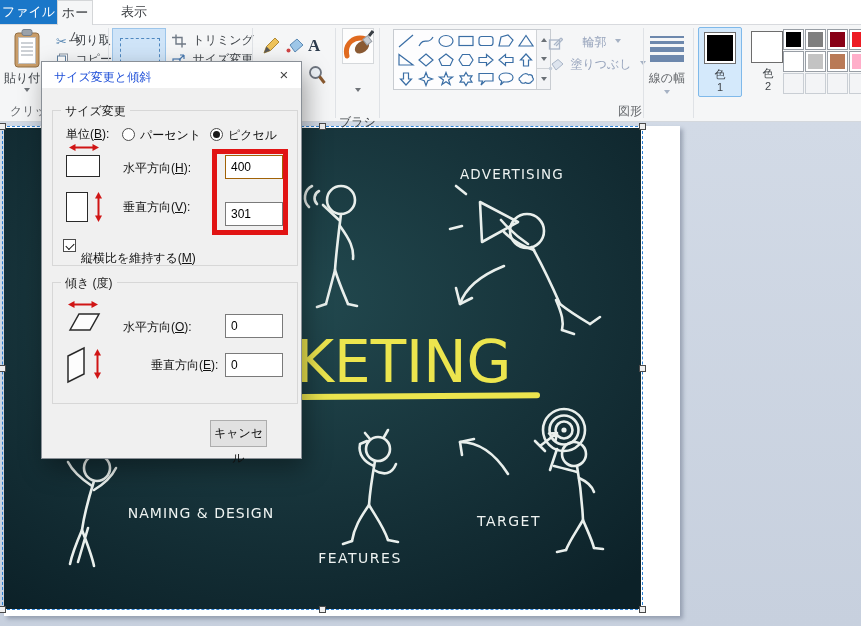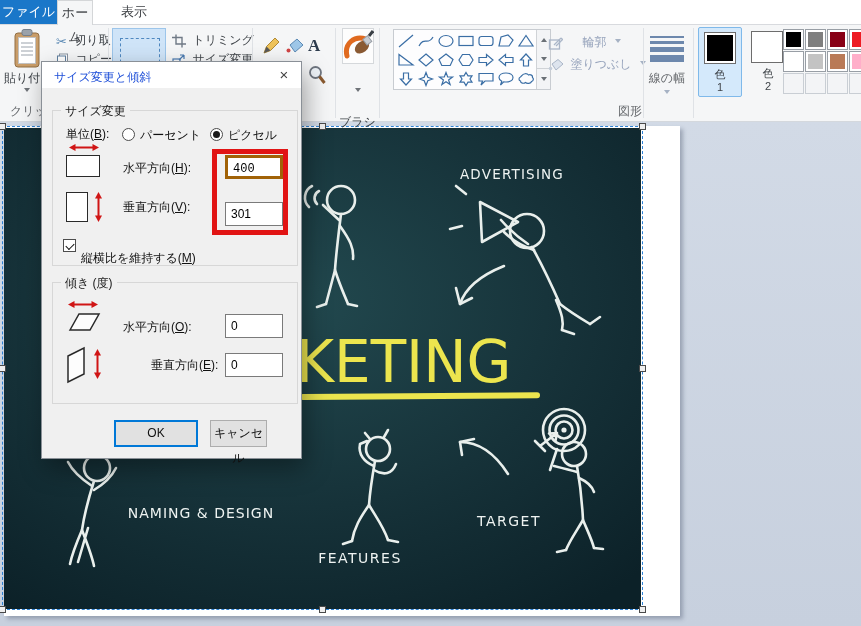--- a/index.html
+++ b/index.html
@@ -48,21 +48,21 @@
   .handle{position:absolute;width:7px;height:7px;background:#efefef;border:1px solid #4a4a4a;box-sizing:border-box;z-index:5;}
 
   
   .dialog{position:absolute;left:42px;top:62px;width:259px;height:396px;background:#f0f0f0;box-shadow:0 0 0 1px #8a9097,4px 10px 24px rgba(0,0,0,.38);z-index:10;font-size:12px;color:#111;}
   .dlg-titlebar{position:absolute;left:0;top:0;width:100%;height:26px;background:#ffffff;}
   .dlg-title{position:absolute;left:12px;top:7px;font-size:12px;color:#1d4ed8;}
   .dlg-close{position:absolute;right:0;top:0;width:34px;height:26px;text-align:center;line-height:25px;font-size:15px;color:#444;}
   .groupbox{position:absolute;border:1px solid #d7d7d7;box-sizing:border-box;}
   .grouplabel{position:absolute;top:-8px;left:8px;background:#f0f0f0;padding:0 4px;font-size:12px;color:#1a1a1a;white-space:nowrap;}
   .dfield{position:absolute;width:58px;height:24px;background:#ffffff;border:1px solid #7a7a7a;box-sizing:border-box;font-size:12px;line-height:22px;padding-left:5px;color:#000;}
-  .dfield.focused{border:3px solid #a16207;font-family:Liberation Mono, monospace;}
+  .dfield.focused{border:1px solid #a16207;}
   .radio{position:absolute;width:13px;height:13px;border:1px solid #4c4c4c;border-radius:50%;background:#fff;box-sizing:border-box;}
   .radio.sel::after{content:'';position:absolute;left:2px;top:2px;width:7px;height:7px;border-radius:50%;background:#1a1a1a;}
   .checkbox{position:absolute;width:13px;height:13px;border:1px solid #4c4c4c;background:#fff;box-sizing:border-box;}
   .checkbox::after{content:'';position:absolute;left:1.5px;top:2.5px;width:7px;height:4px;border-left:1.6px solid #101010;border-bottom:1.6px solid #101010;transform:rotate(-45deg);}
   .dlabel{position:absolute;font-size:12px;color:#111;white-space:nowrap;}
   .ak{text-decoration:underline;}
   .rect-icon{position:absolute;background:#fff;border:1.5px solid #2a2a2a;box-sizing:border-box;}
   .dbtn{position:absolute;height:27px;background:#e1e1e1;border:1px solid #adadad;box-sizing:border-box;text-align:center;line-height:25px;font-size:12px;color:#111;}
   .dbtn.default{border:2px solid #0078d7;line-height:23px;}
 
@@ -486,19 +486,18 @@
       <polygon points="4,10 20,2 20,28 4,36" fill="#fdfdfd" stroke="#2a2a2a" stroke-width="1.5"></polygon>
     </svg>
     <svg class="abs" style="left:51px;top:287px;" width="9" height="30">
       <line x1="4.5" y1="5" x2="4.5" y2="25" stroke="#d01515" stroke-width="2"></line>
       <polygon points="4.5,0 1,6.5 8,6.5" fill="#d01515"></polygon>
         <polygon points="4.5,30 1,23.5 8,23.5" fill="#d01515"></polygon>
     </svg>
     <div class="dlabel" style="left:81px;top:295px;margin-left:28px;"><span>垂直方向(</span><span class="ak">E</span><span>):</span></div>
     <div class="dfield" style="left:183px;top:291px;">0</div>
 
-    <div class="dbtn default" style="left:72px;top:358px;width:84px;">OK</div>
     <div class="dbtn" style="left:168px;top:358px;width:57px;">キャンセル</div>
   </div>
 
   <div class="red-annot"></div>
 
 </div>
 
 </body></html>

